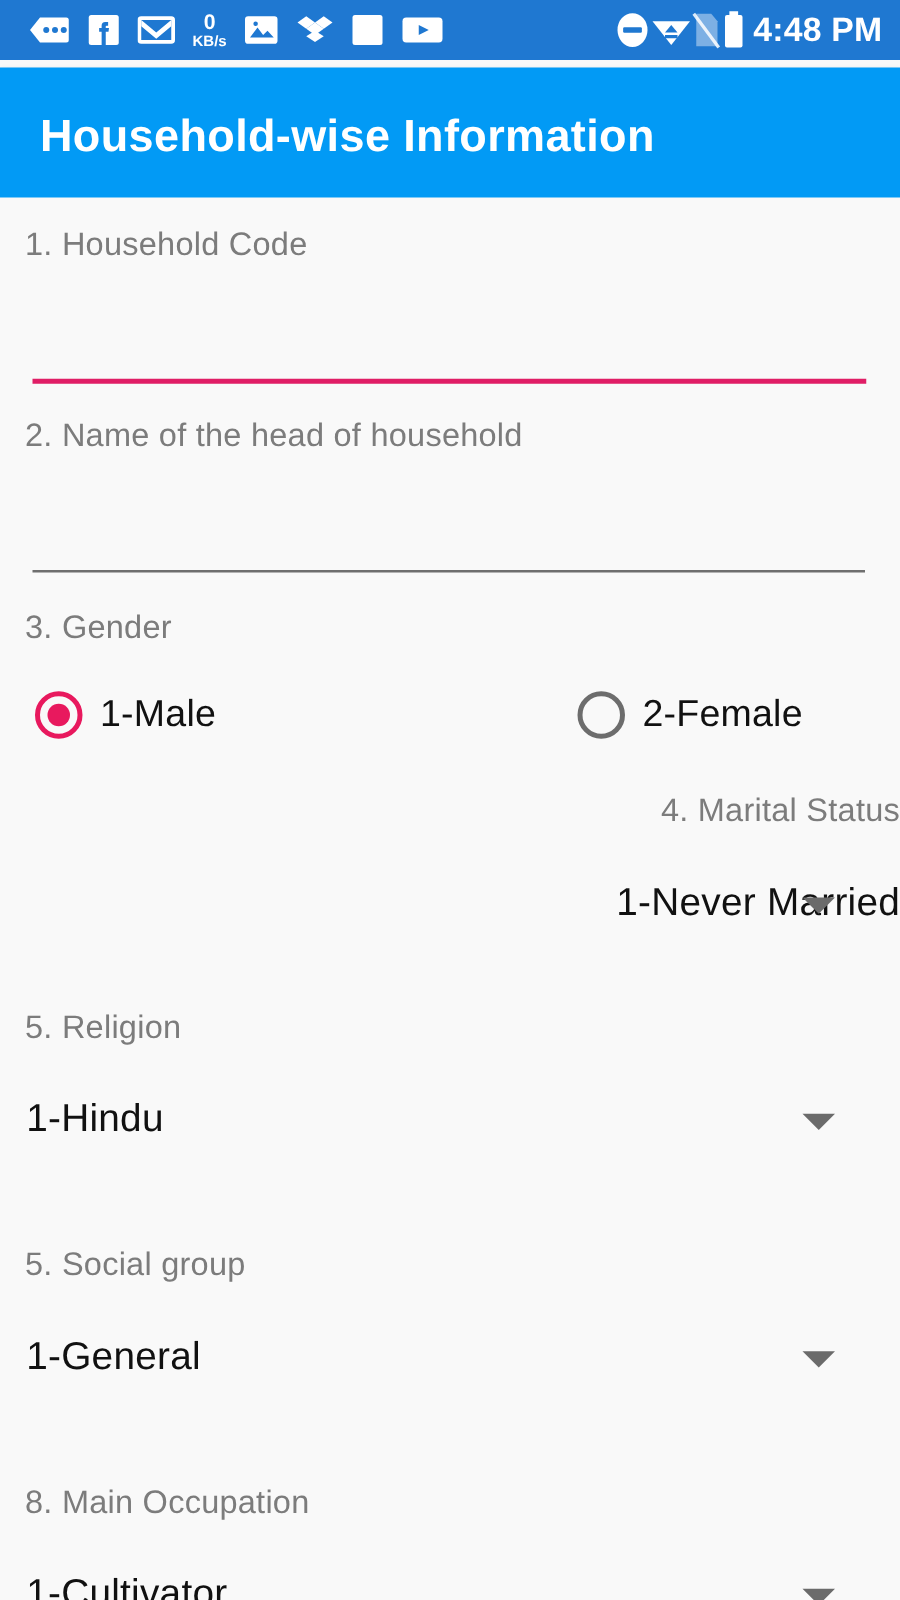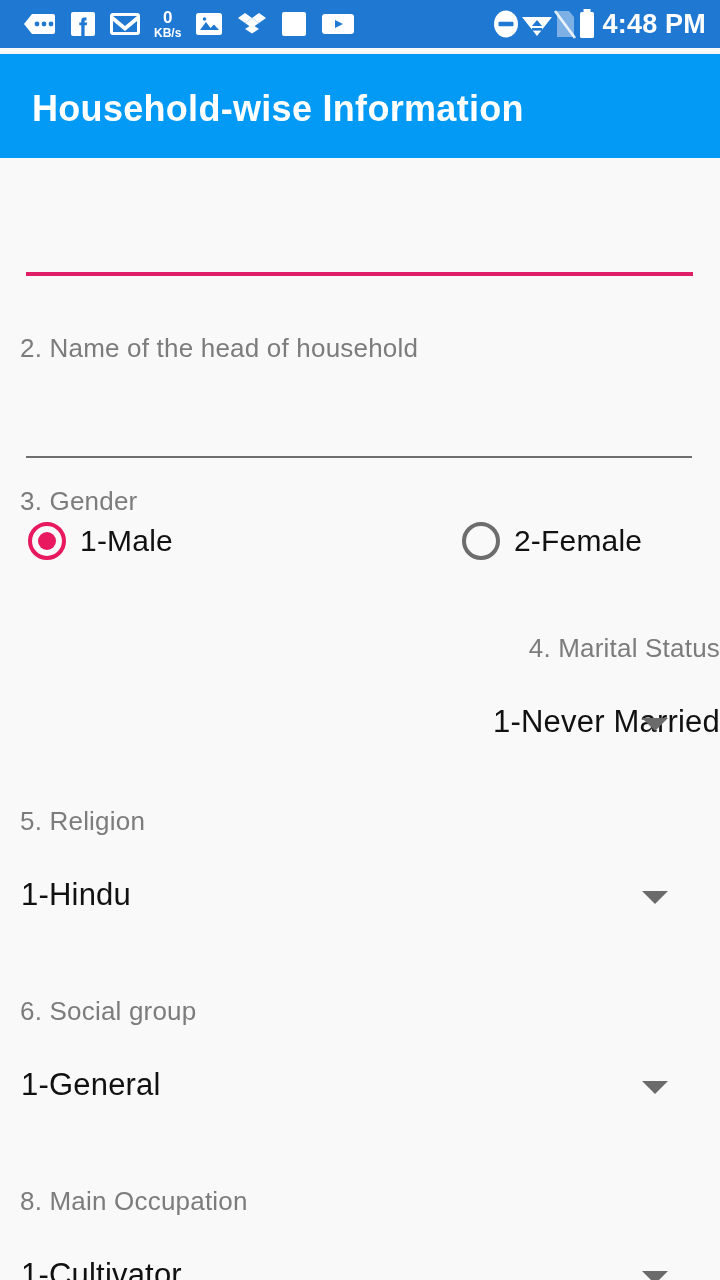--- a/index.html
+++ b/index.html
@@ -163,35 +163,36 @@
     </div>
   </div>
 
   <div class="app-bar">
     <div class="app-bar-title">Household-wise Information</div>
   </div>
 
   <div class="form">
 
     <div class="field" style="top:22px;">
+      <div class="label">1. Household Code</div>
       <div class="text-input" style="height:96px;">
         <div class="underline focused" style="top:92px;"></div>
       </div>
     </div>
 
     <div class="field" style="top:175px;">
       <div class="label">2. Name of the head of household</div>
       <div class="text-input" style="height:96px;">
         <div class="underline normal" style="top:92px;"></div>
       </div>
     </div>
 
     <div class="field" style="top:328px;">
       <div class="label">3. Gender</div>
-      <div class="radio-row" style="margin-top:5px;">
+      <div class="radio-row" style="margin-top:36px;">
         <div class="radio-opt">
           <div class="radio-ring on">
             <div class="radio-dot"></div>
           </div>
           <div class="radio-label">1-Male</div>
         </div>
         <div class="radio-opt second">
           <div class="radio-ring off"></div>
           <div class="radio-label">2-Female</div>
         </div>
@@ -208,21 +209,21 @@
 
     <div class="field" style="top:648px;">
       <div class="label">5. Religion</div>
       <div class="spinner" style="margin-top:28px;">
         <div class="spinner-value">1-Hindu</div>
         <div class="caret"></div>
       </div>
     </div>
 
     <div class="field" style="top:838px;">
-      <div class="label">6. Social group</div>
+      <div class="label">5. Social group</div>
       <div class="spinner" style="margin-top:28px;">
         <div class="spinner-value">1-General</div>
         <div class="caret"></div>
       </div>
     </div>
 
     <div class="field" style="top:1028px;">
       <div class="label">8. Main Occupation</div>
       <div class="spinner" style="margin-top:28px;">
         <div class="spinner-value">1-Cultivator</div>

